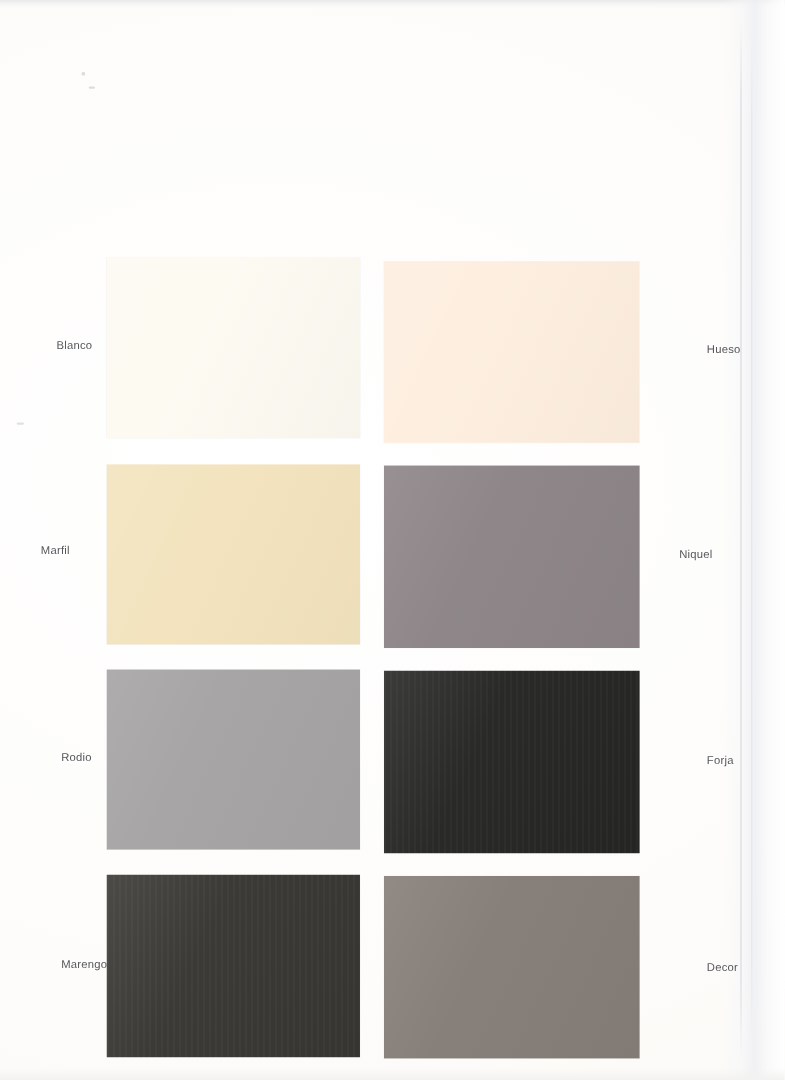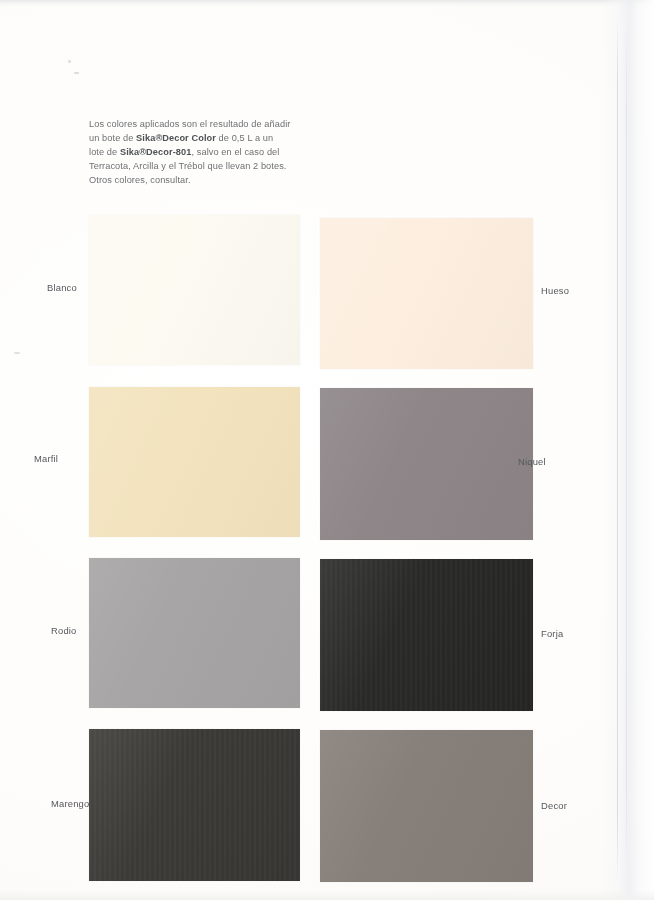--- a/index.html
+++ b/index.html
@@ -121,21 +121,21 @@
       rgba(0,0,0,0.025) 100%);
   }
 
   .swatch-label {
     position: absolute;
     font-size: 9.4px;
     color: #55575b;
     letter-spacing: .2px;
     white-space: nowrap;
   }
-  .swatch-label.right-side { text-align: left; }
+  .swatch-label.right-side { text-align: left; margin-left: 48px; }
   .swatch-label.left-side  { text-align: right; }
 </style>
 </head>
 <body>
 
 <div id="page">
 
   <div class="paper-base"></div>
   <div class="scan-top-edge"></div>
   <div class="scan-right-fold"></div>
@@ -145,25 +145,20 @@
 
   <div class="speck speck-a"></div>
   <div class="speck speck-b"></div>
   <div class="speck speck-c"></div>
   <div class="speck speck-d"></div>
   <div class="speck speck-e"></div>
   <div class="speck speck-f"></div>
   <div class="speck speck-g"></div>
   <div class="speck speck-h"></div>
 
-  <p class="intro" id="intro-paragraph">Los colores aplicados son el resultado de añadir
-un bote de <b>Sika®Decor Color</b> de 0,5 L a un
-lote de <b>Sika®Decor-801</b>, salvo en el caso del
-Terracota, Arcilla y el Trébol que llevan 2 botes.
-Otros colores, consultar.</p>
 
   <div class="grid" id="swatch-grid">
       <div class="swatch-cell">
         <div class="swatch" style="left: 89px; top: 215px; width: 211px; height: 150px;">
           <div class="face" style="background: rgb(253, 250, 242);"></div>
           <div class="strokes"></div>
           <div class="sheen"></div>
         </div>
         <div class="swatch-label left-side" style="left: 47px; top: 282px;">Blanco</div>
       </div>

